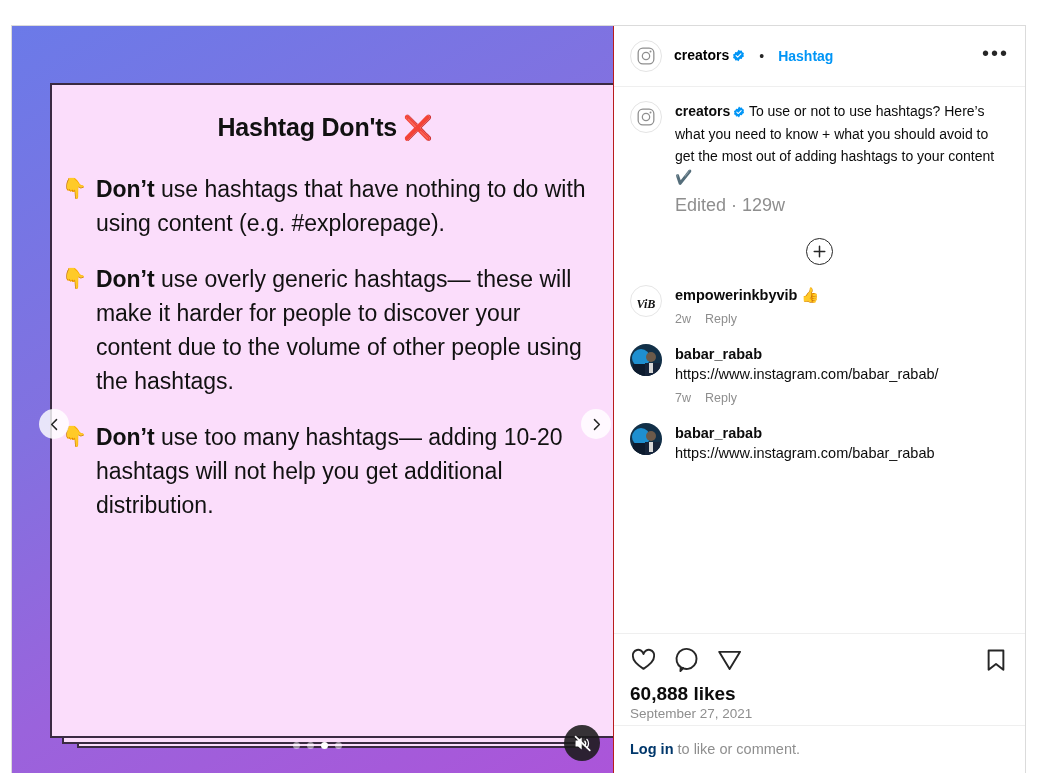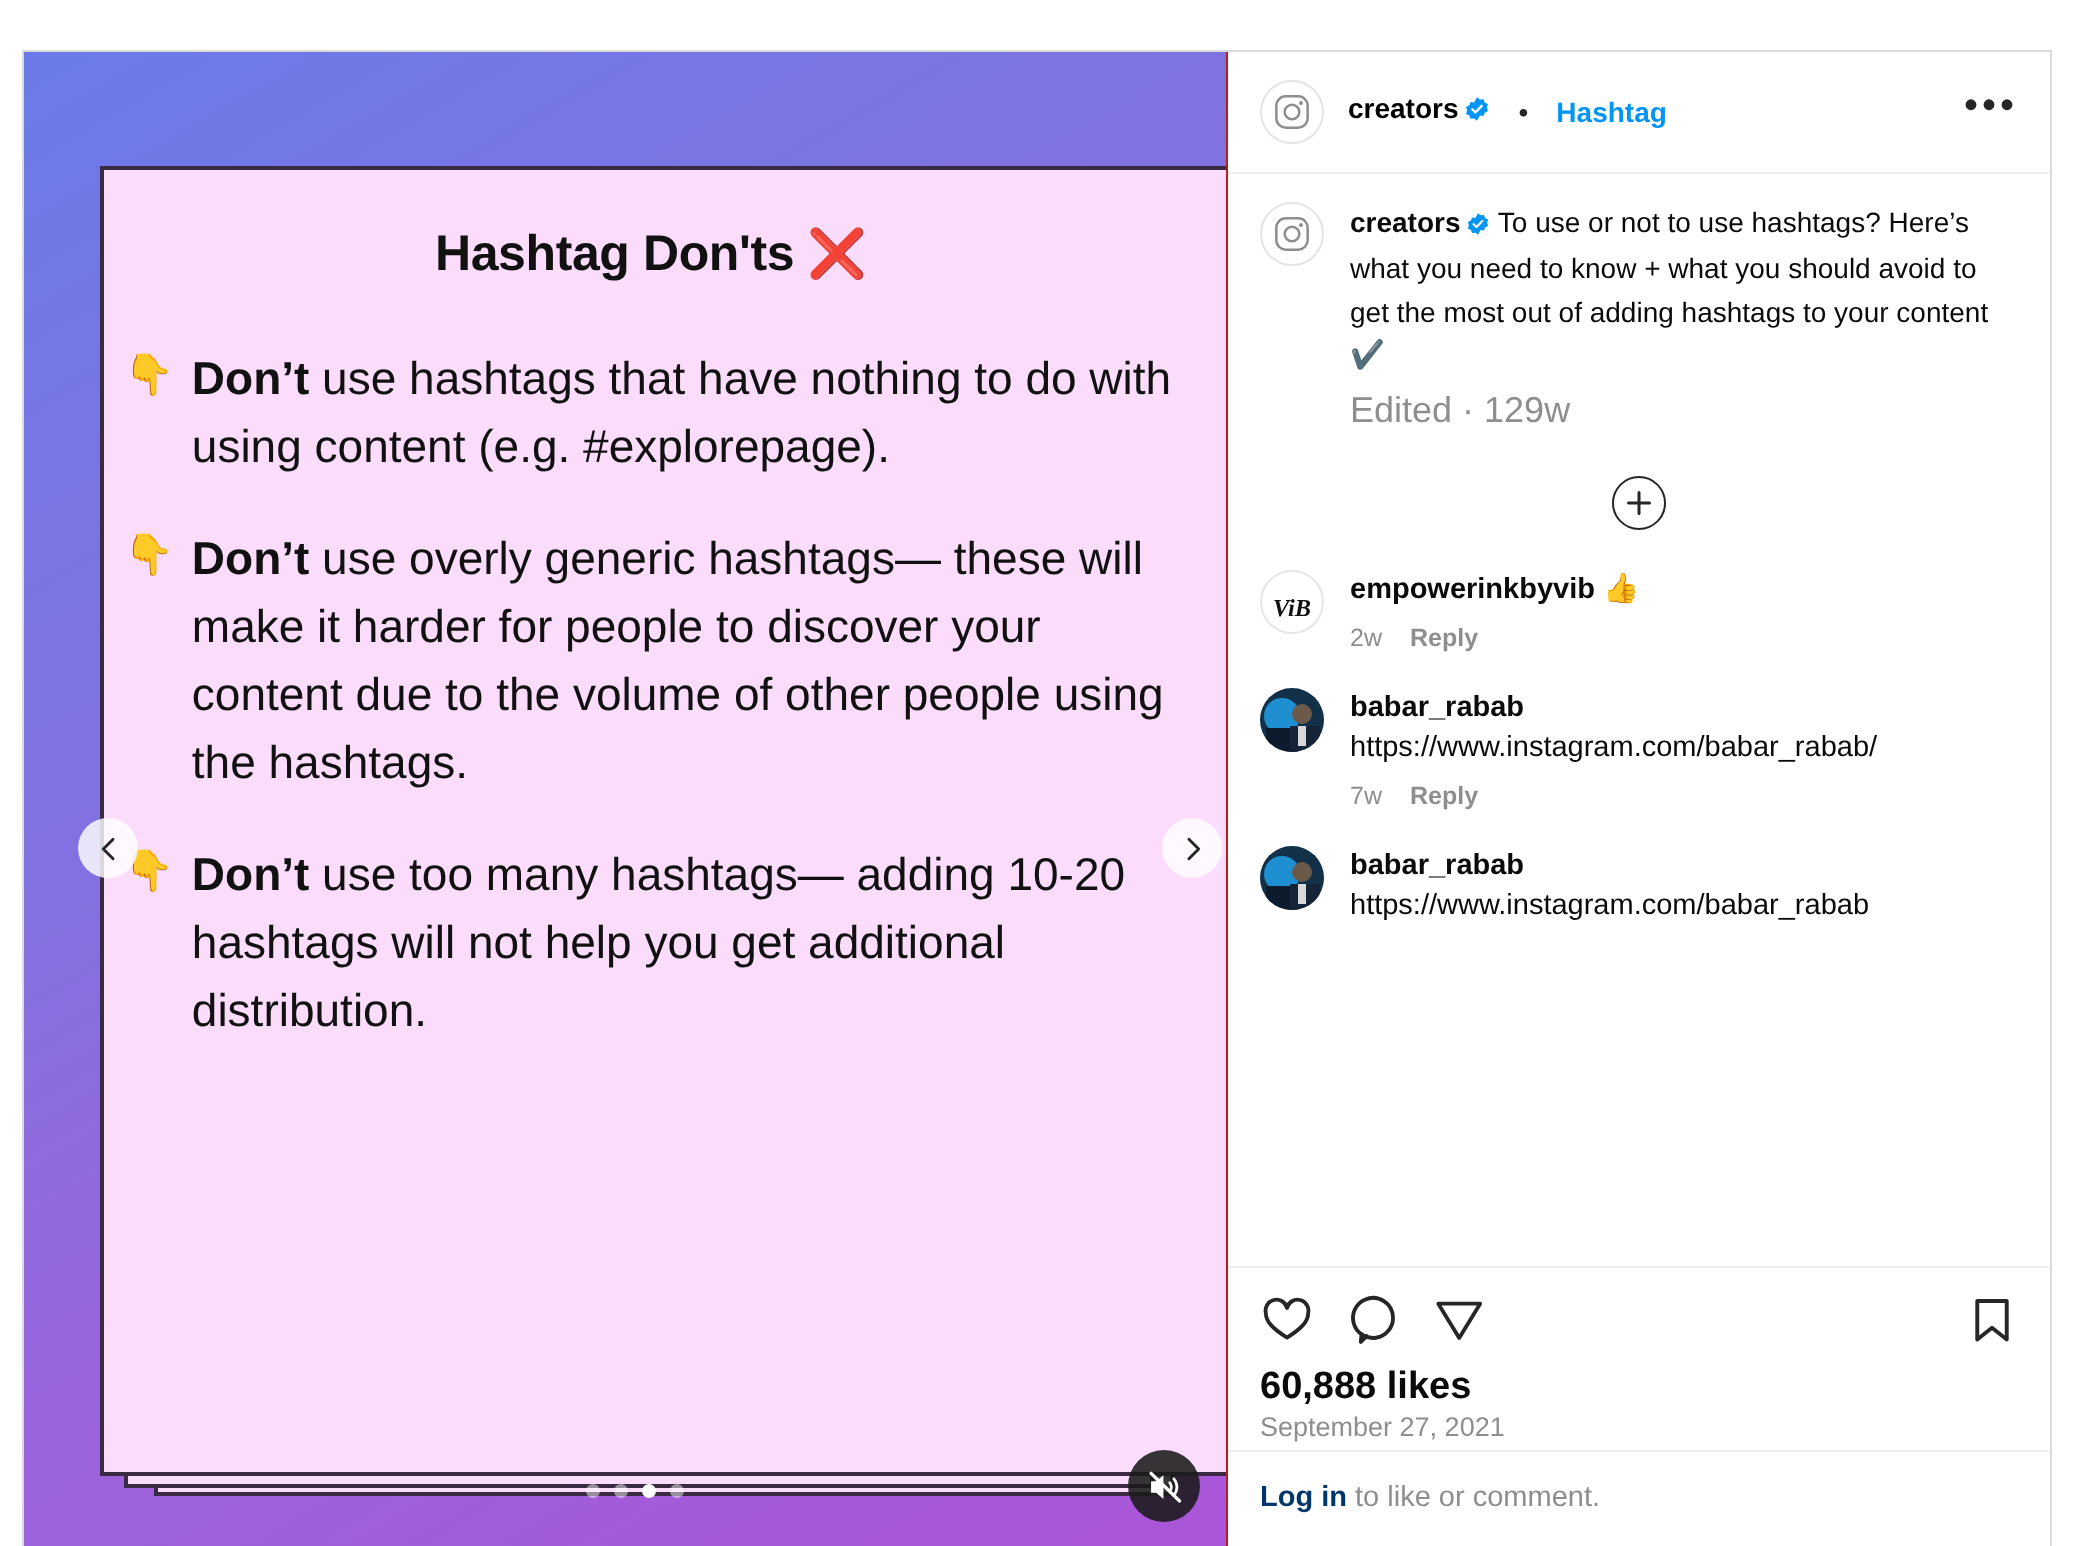--- a/index.html
+++ b/index.html
@@ -179,21 +179,21 @@
   .c-av {
     width: 32px; height: 32px; border-radius: 50%;
     flex: 0 0 32px; overflow: hidden;
     display: flex; align-items: flex-end; justify-content: center;
     background: #efefef;
   }
   .c-body { flex: 1 1 auto; min-width: 0; }
   .c-line { font-size: 14.5px; line-height: 1.42; color: #0b0b0b; word-break: break-word; }
   .c-line .cname { font-weight: bold; }
   .c-meta { margin-top: 6px; font-size: 12.5px; color: #8e8e8e; }
-  .c-meta .reply { margin-left: 14px; font-weight: bold; color: #8e8e8e; cursor: pointer; }
+  .c-meta .reply { margin-left: 14px; font-weight: normal; color: #8e8e8e; cursor: pointer; }
 
   
   #action-bar {
     flex: 0 0 auto;
     border-top: 1px solid #efefef;
     padding: 12px 16px 4px 16px;
   }
   #icon-row { display: flex; align-items: center; gap: 16px; }
   #icon-row .spacer { flex: 1 1 auto; }
   .act { cursor: pointer; display: flex; }

